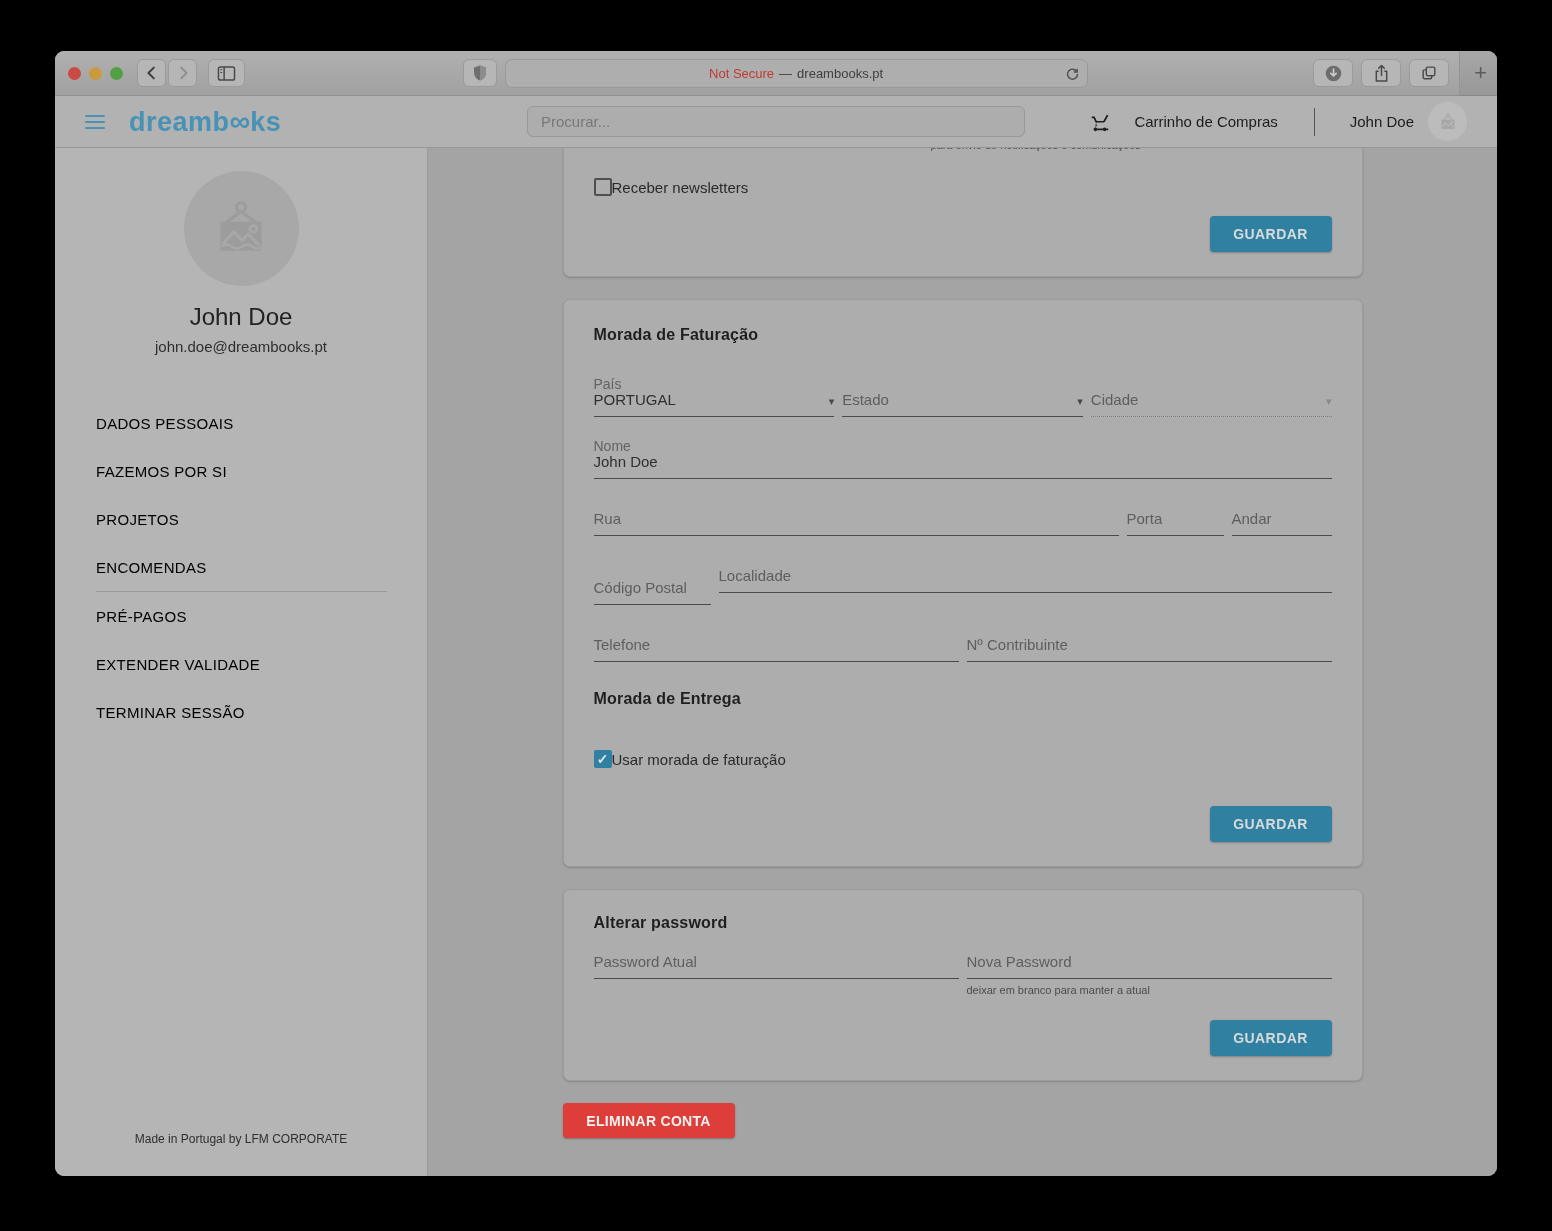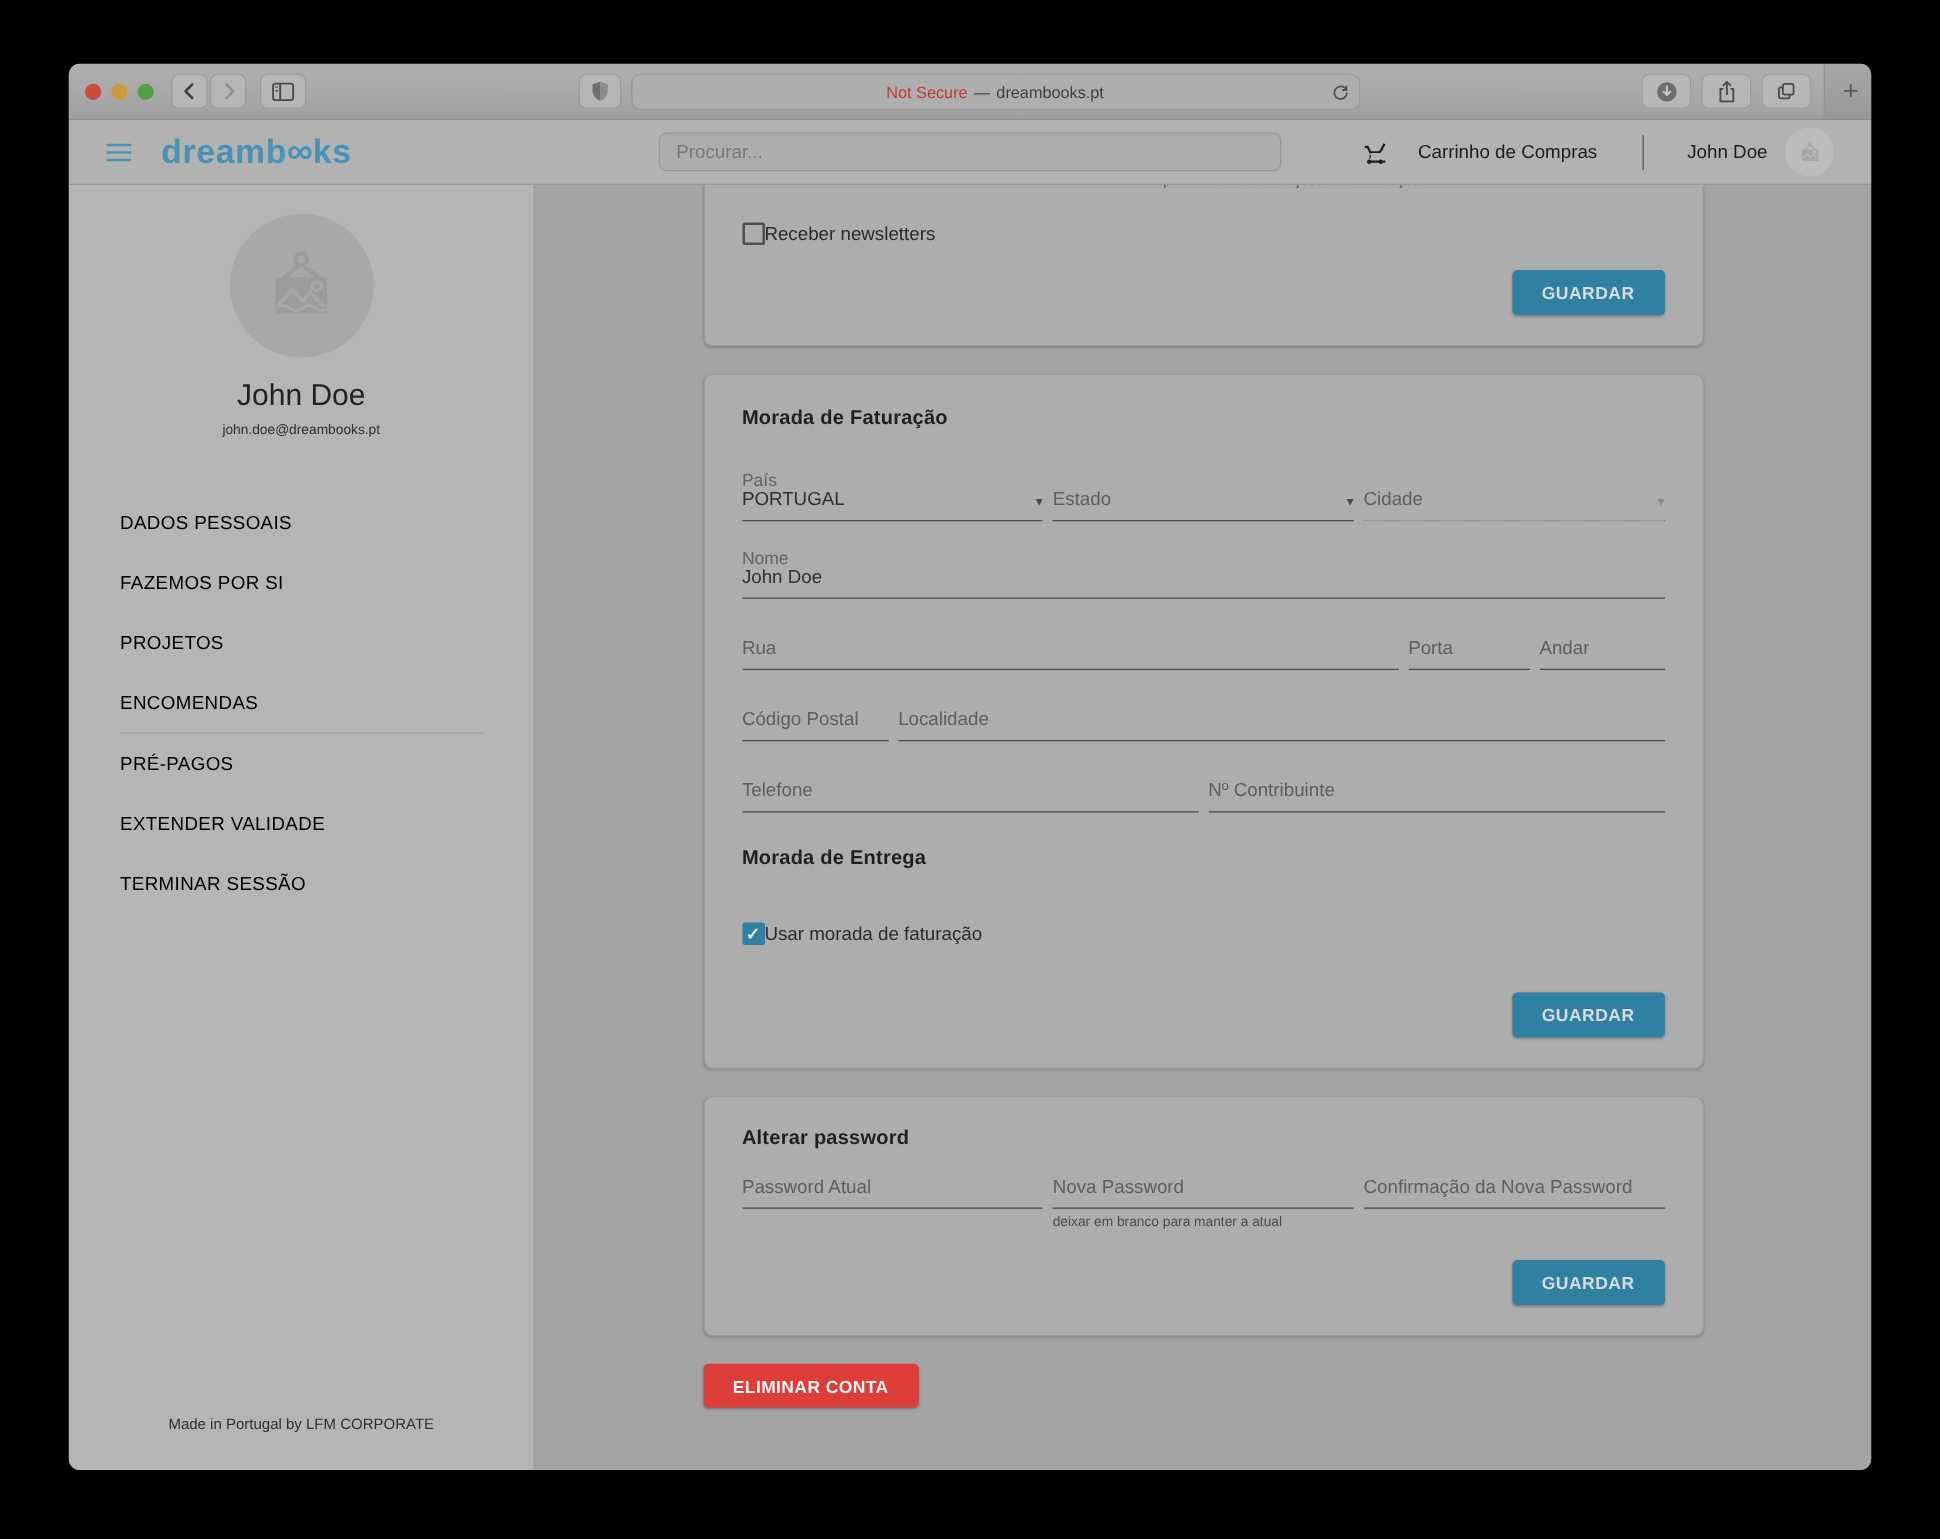--- a/index.html
+++ b/index.html
@@ -51,21 +51,21 @@
   .havatar{ width:39px; height:39px; border-radius:50%; background:#bcbcbc; margin-left:14px;
     display:flex; align-items:center; justify-content:center; cursor:pointer; }
 
   
   .wbody{ flex:1; display:flex; overflow:hidden; }
   .sidebar{ width:373px; flex:0 0 373px; background:#b5b5b5; border-right:1px solid #9c9c9c;
     display:flex; flex-direction:column; align-items:center; position:relative; }
   .savatar{ margin-top:23px; width:115px; height:115px; border-radius:50%; background:#a8a8a8;
     display:flex; align-items:center; justify-content:center; }
   .sname{ margin-top:17px; font-size:24px; color:#222; }
-  .semail{ margin-top:7px; font-size:11px; color:#2e2e2e; }
+  .semail{ margin-top:7px; font-size:15px; color:#2e2e2e; }
   .smenu{ margin-top:44px; width:100%; }
   .sitem{ height:48px; display:flex; align-items:center; padding-left:41px; font-size:15px;
     color:#000000; letter-spacing:0.3px; cursor:pointer; }
   .sdivider{ height:1px; background:#999; margin:0 40px 0 41px; }
   .sfooter{ position:absolute; bottom:30px; width:100%; text-align:center; font-size:12px; color:#2f2f2f; }
 
   .main{ flex:1; background:#a4a4a4; overflow:hidden; display:flex; flex-direction:column; align-items:center; }
   .card{ width:800px; background:#adadad; border:1px solid #9c9c9c; border-radius:7px;
     box-shadow:0 1px 2px rgba(0,0,0,0.18); padding:26px 30px 24px; display:flex; flex-direction:column; }
   .card-first{ border-radius:0 0 7px 7px; border-top:none; padding-top:0; }
@@ -79,21 +79,21 @@
     text-align:center; font-weight:bold; }
   .savebtn{ align-self:flex-end; margin-top:24px; min-width:122px; height:36px; padding:0 18px;
     background:#2f80a1; color:#d8dadc; border:none; border-radius:4px; font-size:14px; font-weight:bold;
     letter-spacing:0.4px; cursor:pointer; box-shadow:0 1px 2px rgba(0,0,0,0.25); font-family:"Liberation Sans",sans-serif; }
   .card-first .savebtn{ margin-top:20px; }
 
   .frow{ display:flex; gap:8px; margin-top:31px; }
   .frow.tight{ margin-top:21px; }
   .frow.first{ margin-top:32px; }
   .field{ display:flex; flex-direction:column; flex:1; }
-  .field.fixed97{ flex:0 0 97px; } .field.fixed100{ flex:0 0 100px; } .field.fixed117{ flex:0 0 117px; }
+  .field.fixed97{ flex:0 0 97px; } .field.fixed100{ flex:0 0 100px; } .field.fixed117{ flex:0 0 117px;margin-top:12px; }
   .flabel{ font-size:14px; color:#636363; height:15px; }
   .fvalue{ display:flex; align-items:flex-end; justify-content:space-between; font-size:15px; color:#2f2f2f;
     padding-bottom:8px; border-bottom:1px solid #4a4a4a; cursor:text; }
   .fvalue.ph{ color:#5e5e5e; }
   .fvalue.dotted{ border-bottom:1px dotted #7e7e7e; }
   .arrow{ font-size:11px; color:#4a4a4a; }
   .arrow.dim{ color:#8a8a8a; }
   .fhint{ font-size:11px; color:#4c4c4c; margin-top:5px; }
   .shiptitle{ margin-top:28px; }
   .card .checkrow.ship{ margin-top:42px; }
@@ -353,25 +353,20 @@
               <div class="fvalue ph">
                 <span>Password Atual</span>
               </div>
             </div>
             <div class="field">
               <div class="fvalue ph">
                 <span>Nova Password</span>
               </div>
               <span class="fhint">deixar em branco para manter a atual</span>
             </div>
-            <div class="field">
-              <div class="fvalue ph">
-                <span>Confirmação da Nova Password</span>
-              </div>
-            </div>
           </div>
           <button class="savebtn">GUARDAR</button>
         </section>
 
         <button class="deletebtn" style="margin-left:0">ELIMINAR CONTA</button>
 
       </div>
     </main>
   </div>
 </div>

